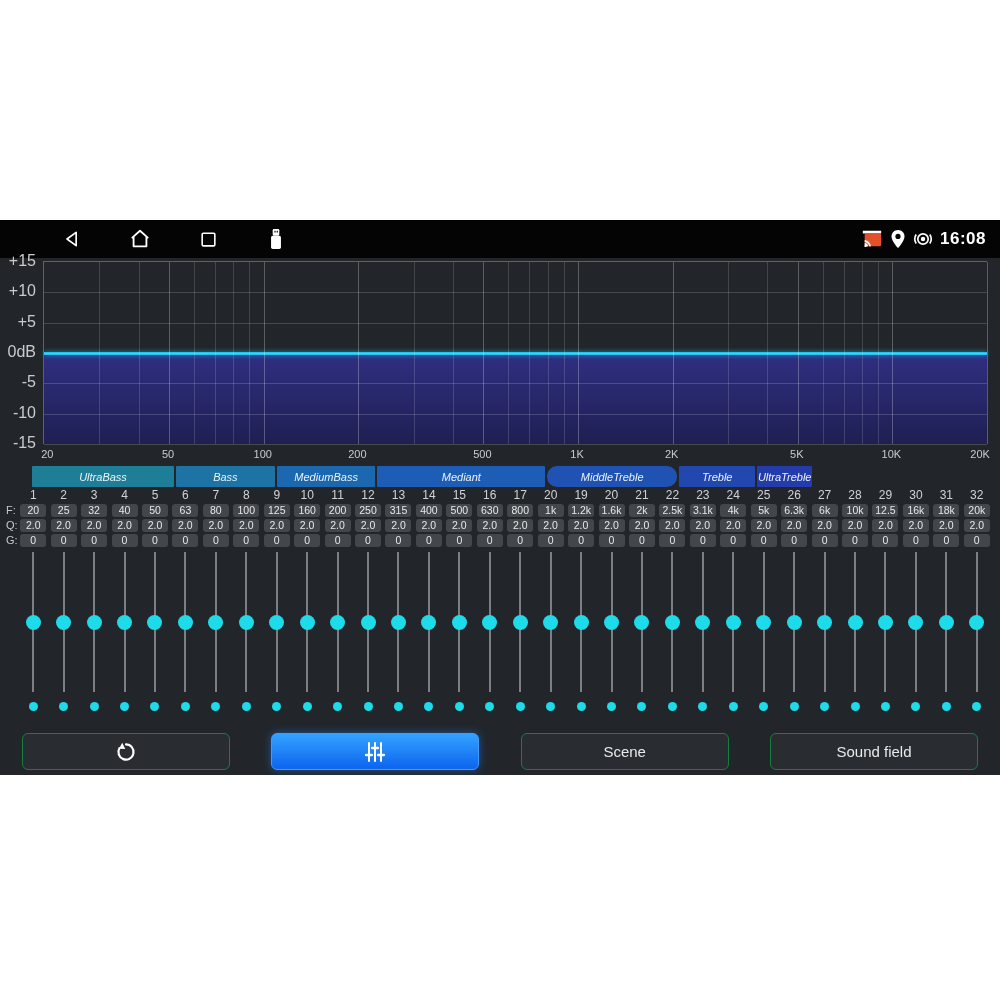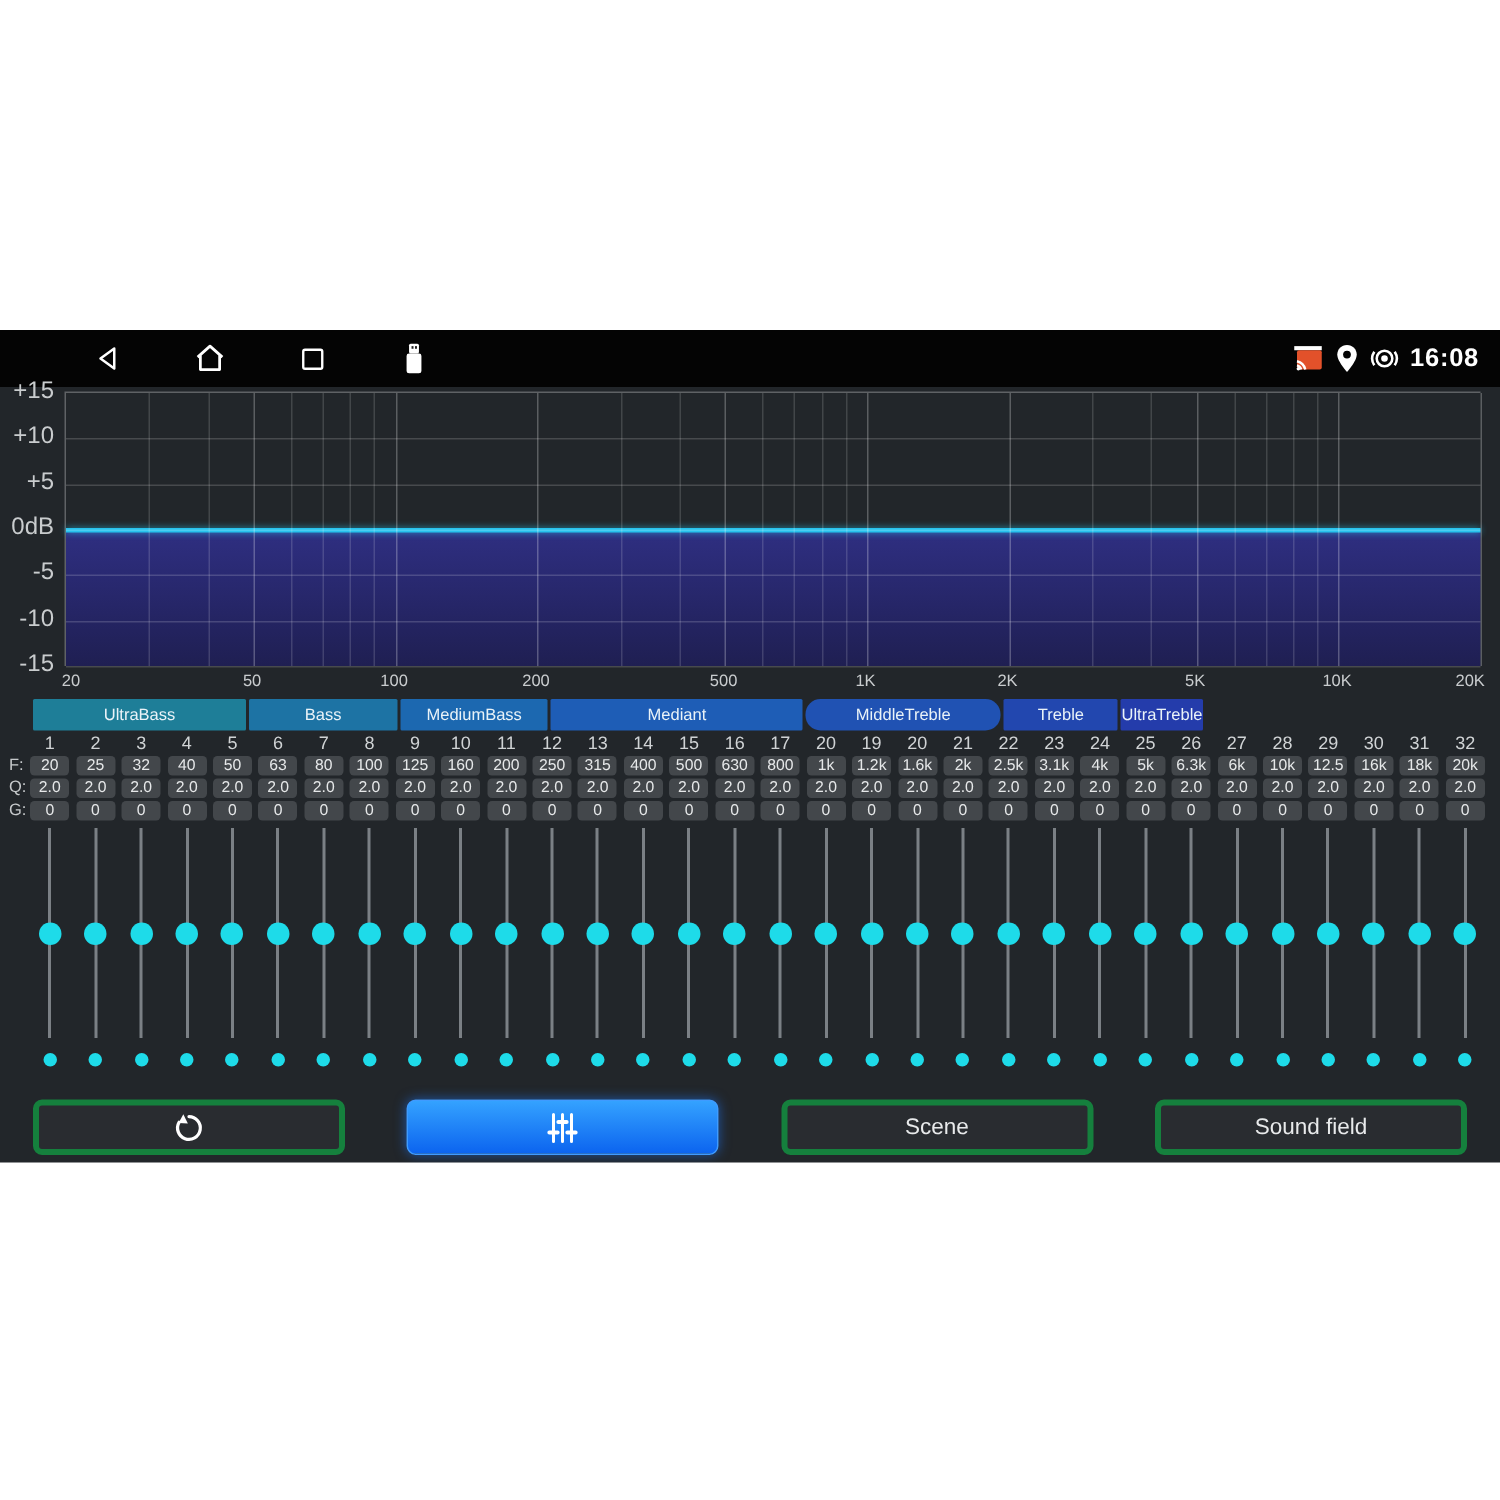--- a/index.html
+++ b/index.html
@@ -20,21 +20,21 @@
   .vgrid{position:absolute;top:0;height:100%;width:1px;background:rgba(255,255,255,.15);}
   .vgrid.major{background:rgba(255,255,255,.26);}
   .db-gutter{position:absolute;left:0;top:1px;width:40px;height:182px;}
   .db-label{position:absolute;right:4px;transform:translateY(-50%);color:#c9ccce;font-size:16px;}
   .area-fill{position:absolute;left:0;width:100%;bottom:0;background:linear-gradient(180deg,#2f2f82 0%,#262668 55%,#1f1f52 100%);}
   .zero-line{position:absolute;left:0;width:100%;height:3px;background:#27c3ee;box-shadow:0 0 5px rgba(39,195,238,.7);}
   .freq-labels{position:absolute;left:43px;top:186px;width:943px;height:18px;}
   .freq-label{position:absolute;transform:translateX(-50%);color:#c9ccce;font-size:11px;top:2px;}
 
   
-  .bandstrip{position:absolute;top:246px;left:22px;width:780px;height:21px;display:flex;gap:2px;}
+  .bandstrip{position:absolute;top:246px;left:32px;width:780px;height:21px;display:flex;gap:2px;font-style:italic;}
   .band{display:flex;align-items:center;justify-content:center;color:#eaf3f8;font-size:11px;cursor:pointer;border-radius:1px;}
 
   
   .channels{position:absolute;top:268px;left:18px;width:974px;display:flex;}
   .chan-col{flex:1 1 0;display:flex;flex-direction:column;align-items:center;gap:2px;}
   .chan-num{color:#d0d3d5;font-size:12px;height:14px;line-height:14px;}
   .val-box{width:26px;height:13px;line-height:13px;border-radius:3px;background:#43474b;color:#e6e8e9;font-size:10.5px;text-align:center;cursor:pointer;overflow:hidden;}
   .row-labels{position:absolute;left:6px;top:284px;color:#c6c9cb;font-size:11px;}
   .row-labels div{height:15px;line-height:13px;}
 
@@ -42,21 +42,21 @@
   .sliders{position:absolute;top:332px;left:18px;width:974px;height:140px;display:flex;}
   .slider-col{flex:1 1 0;position:relative;cursor:pointer;}
   .track{position:absolute;left:50%;top:0;width:2px;height:100%;margin-left:-1px;background:#7b8085;}
   .handle{position:absolute;left:50%;top:50%;width:15px;height:15px;margin:-7.5px 0 0 -7.5px;border-radius:50%;background:#1edbe9;}
   .dotrow{position:absolute;top:481px;left:18px;width:974px;height:10px;display:flex;}
   .dot-col{flex:1 1 0;display:flex;align-items:center;justify-content:center;cursor:pointer;}
   .qdot{width:9px;height:9px;border-radius:50%;background:#1edbe9;}
 
   
   .footer{position:absolute;top:513px;left:22px;width:956px;display:flex;justify-content:space-between;}
-  .fbtn{width:208px;height:37px;border-radius:6px;background:#292c30;border:4px solid #15803d;box-sizing:border-box;display:flex;align-items:center;justify-content:center;color:#e8eaeb;font-size:15px;cursor:pointer;}
+  .fbtn{width:208px;height:37px;border-radius:6px;background:#292c30;border:1px solid #15803d;box-sizing:border-box;display:flex;align-items:center;justify-content:center;color:#e8eaeb;font-size:15px;cursor:pointer;}
   .fbtn.active{background:linear-gradient(180deg,#34a2ff 0%,#0c64ef 100%);border:1px solid #3f9bff;box-shadow:0 0 8px rgba(30,120,255,.55);}
 </style>
 </head>
 <body>
 
 <div class="page">
   <div class="screen">
 
     <div class="statusbar">
       <div class="nav-left">

